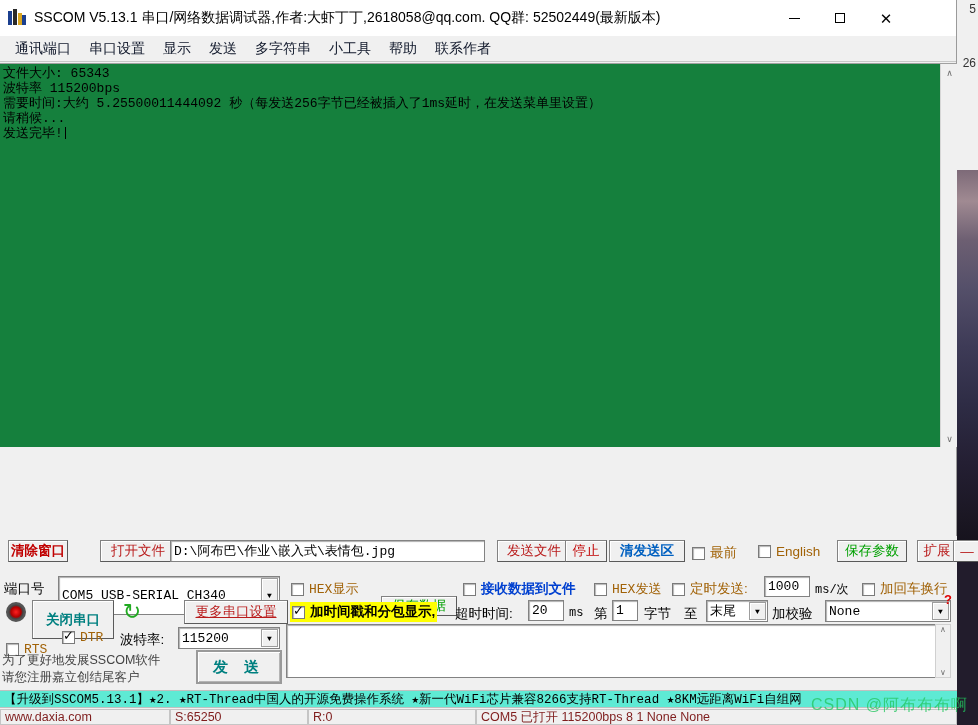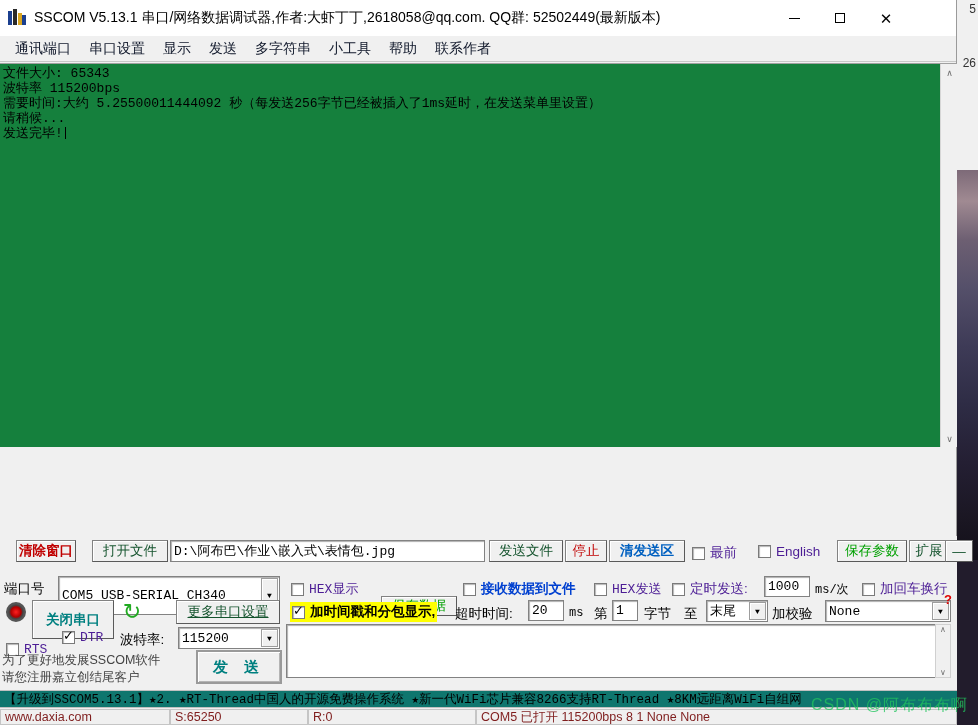--- a/index.html
+++ b/index.html
@@ -125,21 +125,21 @@
     background: #f0f0f0;
     border: 1px solid #828282;
     border-right-color: #5a5a5a; border-bottom-color: #5a5a5a;
     box-shadow: inset 1px 1px 0 #ffffff;
     font-size: 13.5px; color: #000; white-space: nowrap;
     cursor: default; font-family: "Liberation Sans", sans-serif;
   }
   .btn.red { color: #c00000; font-weight: bold; }
   .btn.green { color: #00a000; }
   .btn.teal { color: #008080; font-weight: bold; }
-  .btn.plain { color: #14532d; }
+  .btn.plain { color: #b91c1c; margin-left: 8px; }
 
   .txt {
     background: #ffffff;
     border: 1px solid #828282;
     box-shadow: inset 1px 1px 1px #b0b0b0;
     font-family: "Liberation Mono", monospace;
     font-size: 13px; color: #000;
     padding: 1px 3px; display: flex; align-items: center;
     white-space: nowrap; overflow: hidden;
   }
@@ -164,21 +164,21 @@
   .cb { display: inline-flex; align-items: center; white-space: nowrap; }
   .cb .box {
     width: 13px; height: 13px; background: #fff;
     border: 1px solid #7a7a7a; box-shadow: inset 1px 1px 1px #b5b5b5;
     margin-right: 5px; position: relative; flex: none;
   }
   .cb .box.checked::after {
     content: "✓"; position: absolute; left: 0px; top: -3px;
     font-size: 13px; color: #000; line-height: 14px;
   }
-  .cb .lab { font-size: 13.5px; color: #4c1d95; font-family: "Liberation Sans", sans-serif; }
+  .cb .lab { font-size: 13.5px; color: #a16207; font-family: "Liberation Sans", sans-serif; }
   .cb .lab.mono { font-family: "Liberation Mono", monospace; font-size: 13px;}
 
   .lbl { font-size: 13.5px; color: #000; white-space: nowrap;
          font-family: "Liberation Sans", sans-serif; }
   .lbl.mono { font-family: "Liberation Mono", monospace; font-size: 12px; }
 
   
   .hl { background: #ffff00; padding: 1px 2px; }
   .hl .lab { color: #000; font-weight: bold; }
 
@@ -188,21 +188,21 @@
     border: 2px solid #9a9a9a;
     background: #f0f0f0;
     box-shadow: inset 1px 1px 0 #ffffff, inset -1px -1px 0 #b4b4b4;
     display: flex; align-items: center; justify-content: center;
     color: #008080; font-weight: bold; font-size: 15px; letter-spacing: 6px;
   }
 
   
   #promo {
     position: absolute; left: 0; top: 690px; width: 957px; height: 18px;
-    background: #0f766e; border-top: 1px solid #c0c0c0;
+    background: #5eead4; border-top: 1px solid #c0c0c0;
     border-bottom: 1px solid #c0c0c0;
     display: flex; align-items: center; padding-left: 4px;
     font-family: "Liberation Mono", monospace;
     font-size: 12.5px; color: #000; white-space: nowrap; overflow: hidden;
   }
 
   
   #statusbar {
     position: absolute; left: 0; top: 709px; width: 957px; height: 16px;
     display: flex; align-items: flex-start;
@@ -286,21 +286,21 @@
 <span>请稍候...</span>
 <span>发送完毕!</span><span class="caret"></span></div>
     <div id="recv-scroll">
       <div class="sb-arrow up">∧</div>
       <div class="sb-arrow down">∨</div>
     </div>
   </div>
 
   <div id="ctrl">
 
-    <div class="btn red" style="position:absolute;left:16px;top:4px;width:60px;height:22px;">清除窗口</div>
+    <div class="btn red" style="position:absolute;left:8px;top:4px;width:60px;height:22px;">清除窗口</div>
 
     <div class="btn plain" style="position:absolute;left:92px;top:4px;width:76px;height:22px;">打开文件</div>
 
     <div class="txt" style="position:absolute;left:170px;top:4px;width:315px;height:22px;">D:\阿布巴\作业\嵌入式\表情包.jpg</div>
 
     <div class="btn plain" style="position:absolute;left:489px;top:4px;width:74px;height:22px;">发送文件</div>
 
     <div class="btn red" style="position:absolute;left:565px;top:4px;width:42px;height:22px;font-weight:normal;">停止</div>
 
     <div class="btn" style="position:absolute;left:609px;top:4px;width:76px;height:22px;color:#0060c0;font-weight:bold;">清发送区</div>

